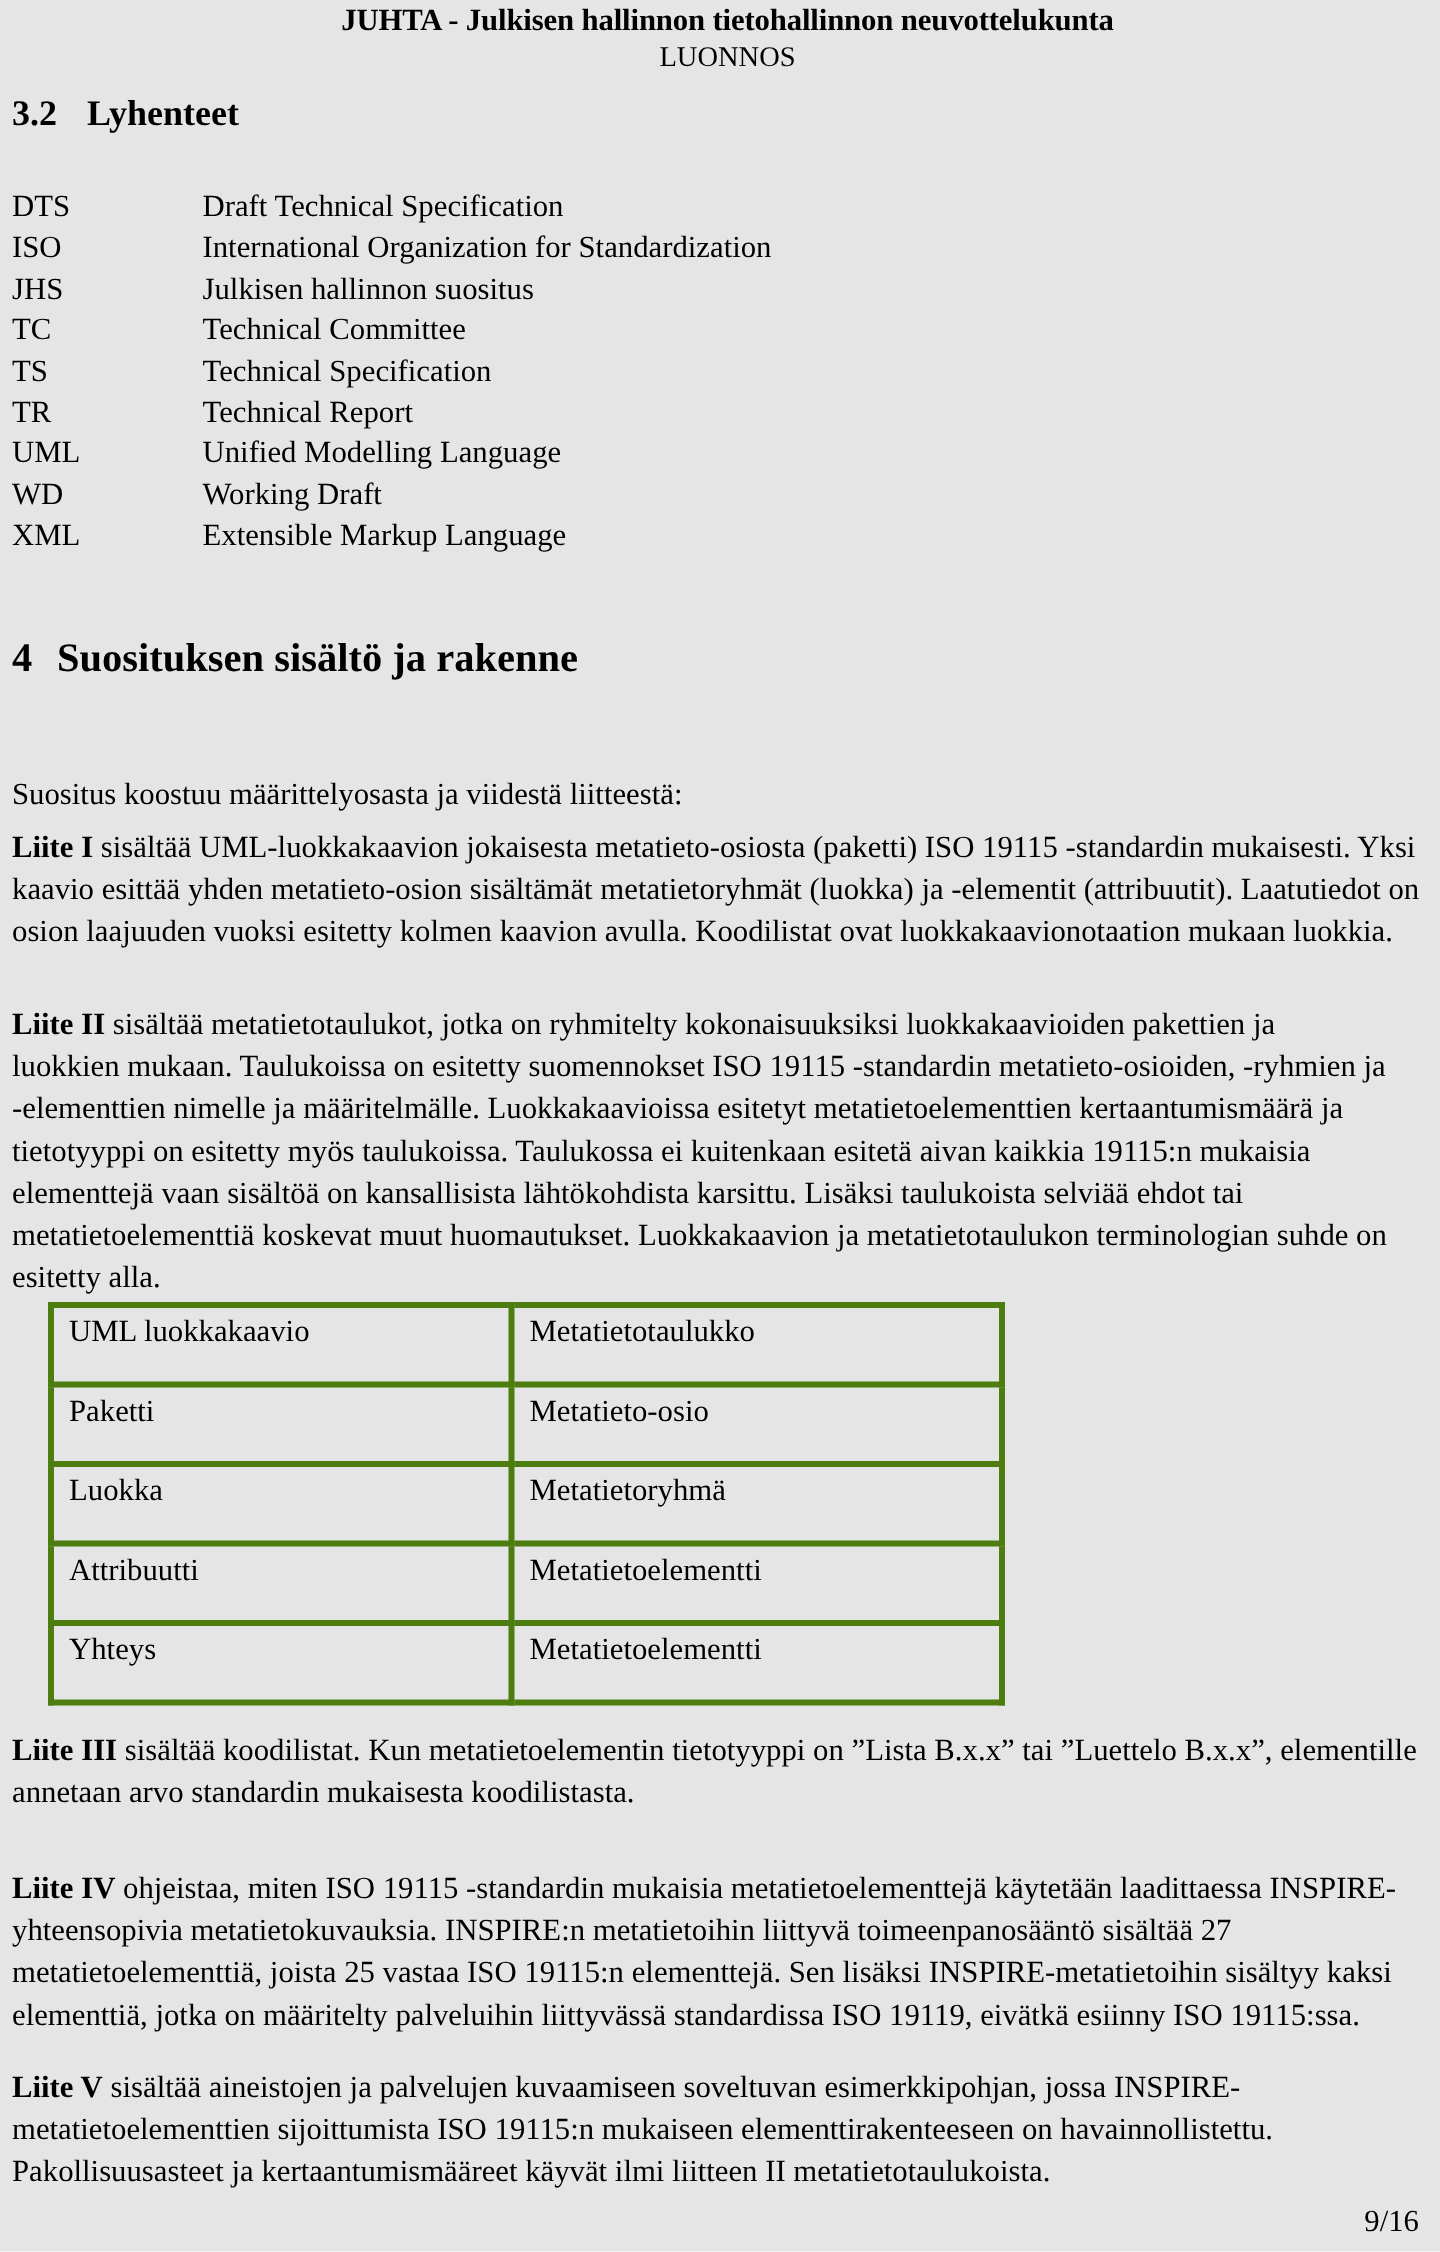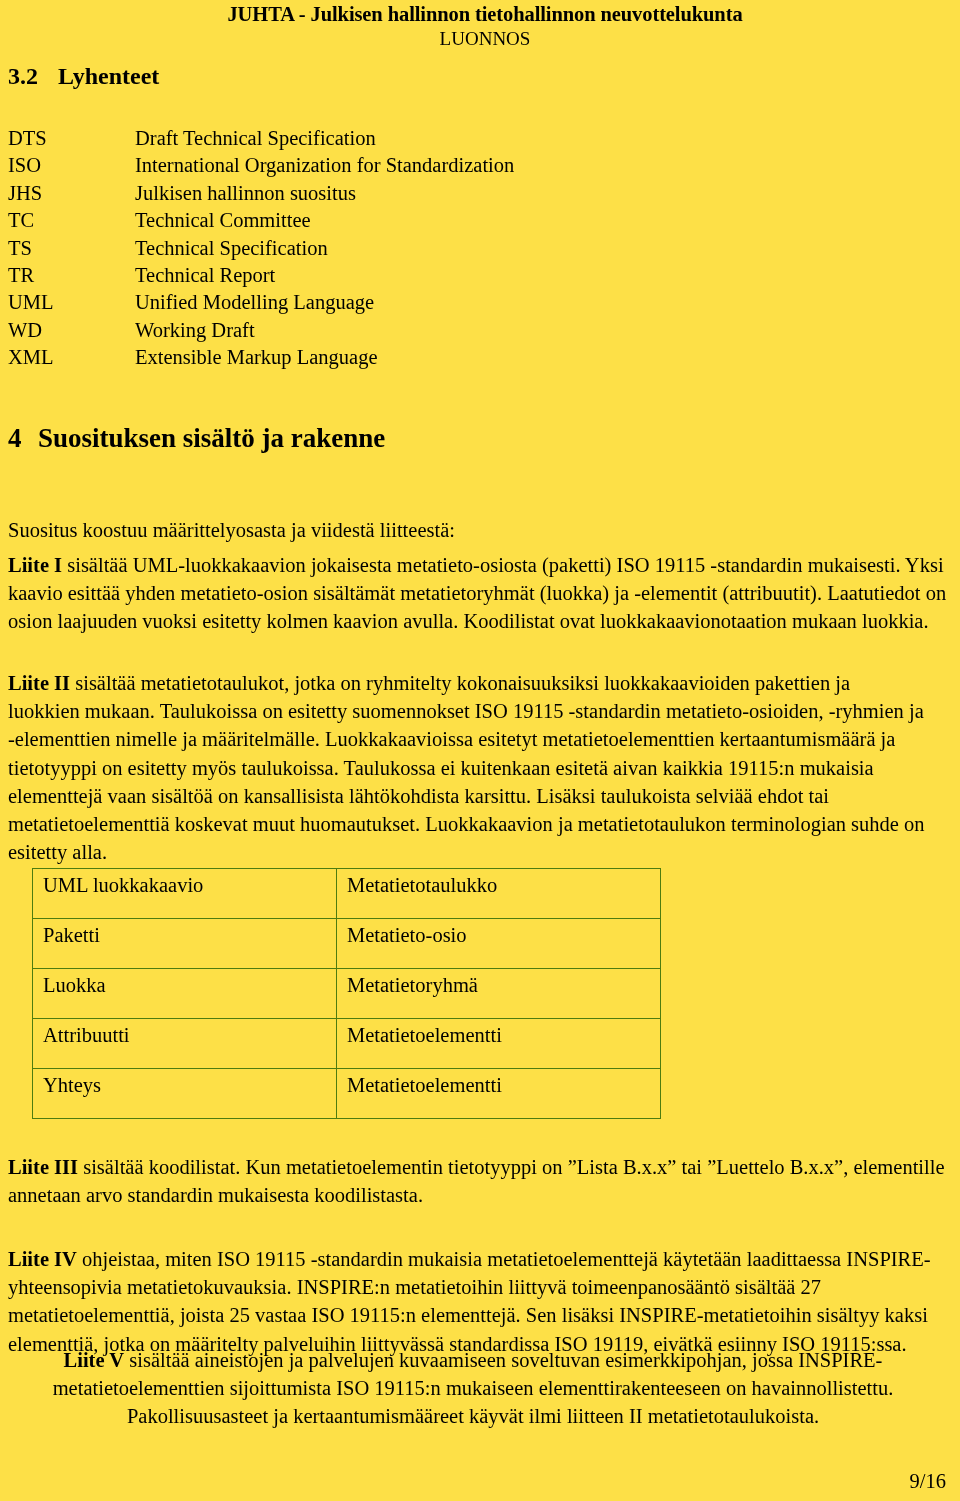--- a/index.html
+++ b/index.html
@@ -9,21 +9,21 @@
   }
   body {
     font-family: "Liberation Serif", "DejaVu Serif", serif;
     color: #000000;
   }
   .page {
     position: relative;
     width: 960px;
     height: 1501px;
     overflow: hidden;
-    background: #fde047;
+    background: #e5e5e5;
   }
 
   
   .doc-header {
     position: absolute;
     top: 2px;
     left: 0;
     width: 970px;
     text-align: center;
   }
@@ -91,33 +91,33 @@
     line-height: 28.2px;
     text-align: left;
   }
   .para b { font-weight: bold; }
 
   #p-intro   { top: 500px; width: 900px; margin-top: 16px; }
   #p-liite1  { top: 551px; width: 948px; }
   #p-liite2  { top: 669px; width: 918px; }
   #p-liite3  { top: 1153px; width: 940px; }
   #p-liite4  { top: 1245px; width: 935px; }
-  #p-liite5  { top: 1346px; width: 930px; text-align: center; }
+  #p-liite5  { top: 1378px; width: 930px; }
 
   
   .term-table {
     position: absolute;
     left: 32px;
     top: 868px;
     width: 606px;
     border-collapse: collapse;
     table-layout: fixed;
   }
   .term-table td {
-    border: 1px solid #4d7c0f;
+    border: 4px solid #4d7c0f;
     height: 46px;
     padding: 3px 0 0 10px;
     font-size: 20.5px;
     line-height: 26px;
     vertical-align: top;
   }
   .term-table td.col-uml { width: 293px; }
   .term-table td.col-meta { width: 313px; }
 
   

